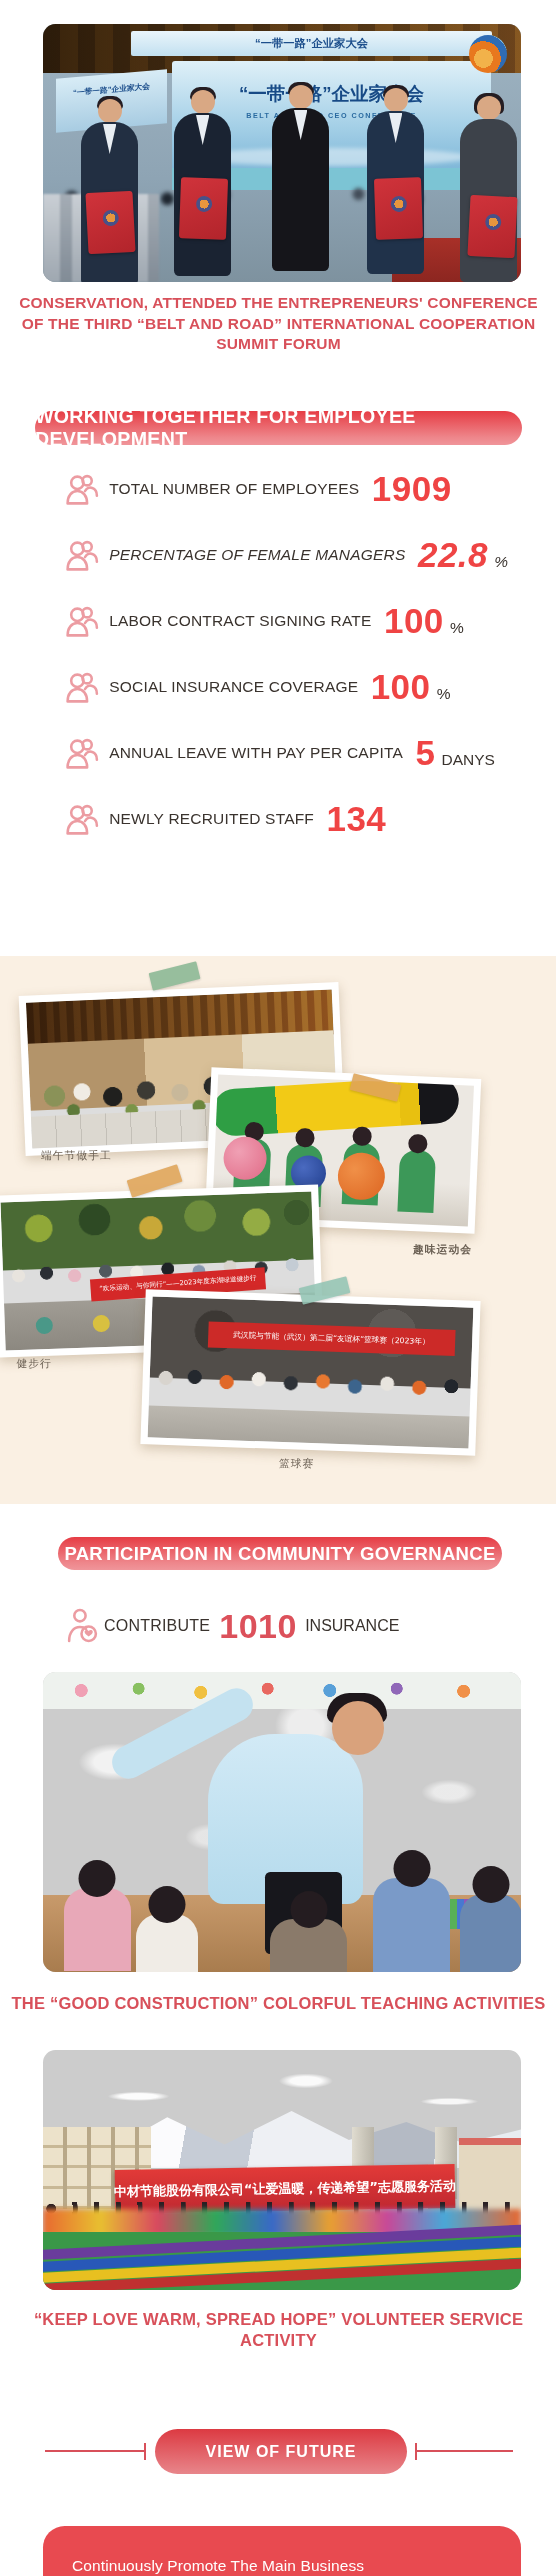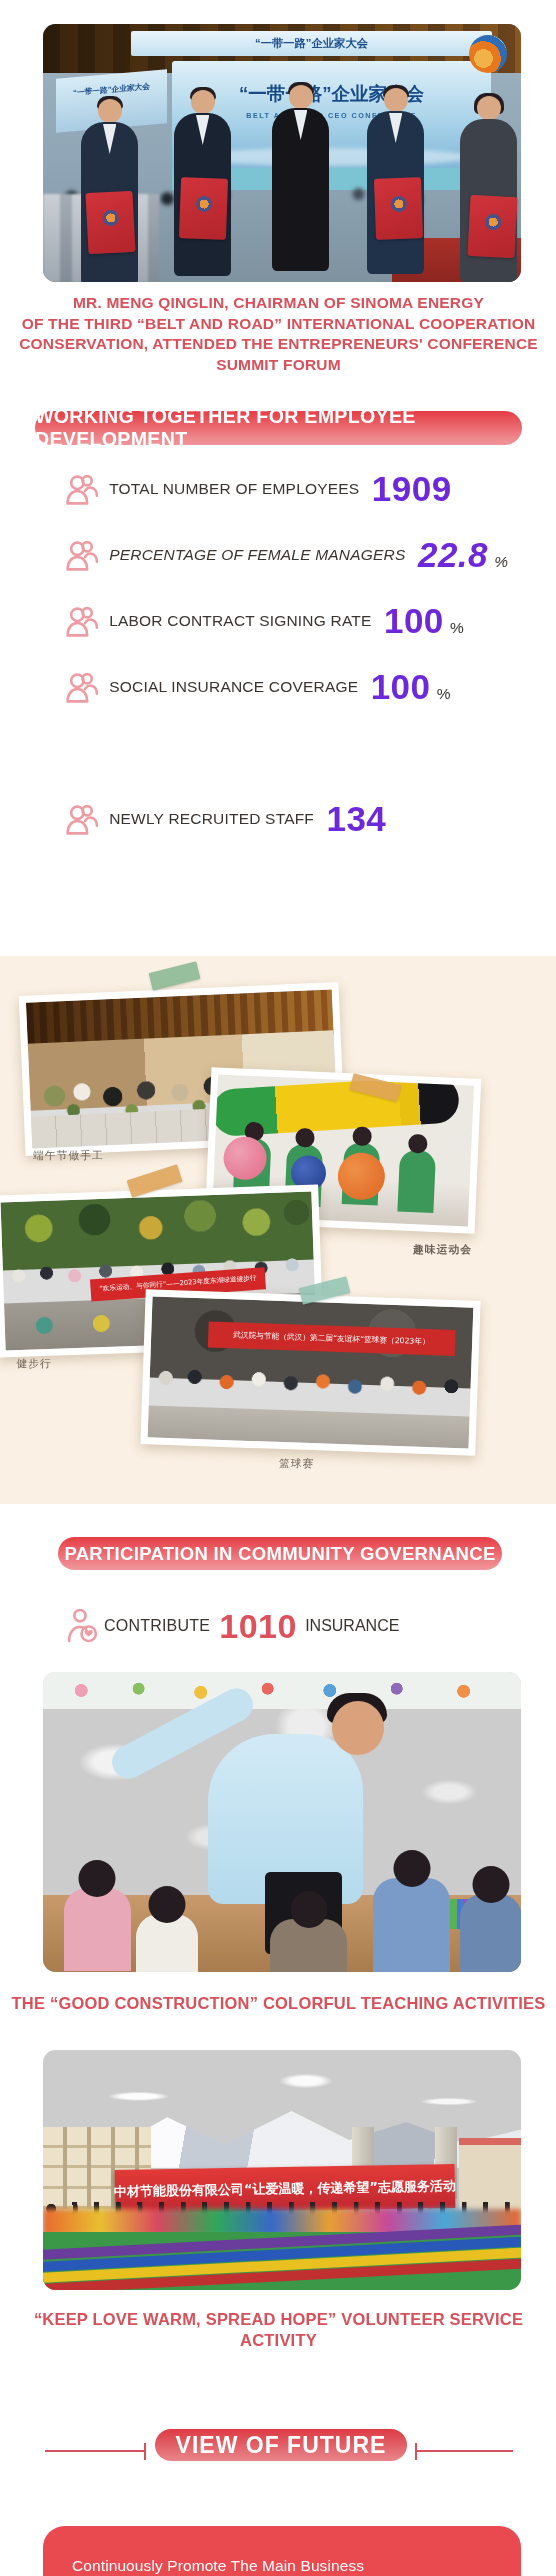--- a/index.html
+++ b/index.html
@@ -59,21 +59,21 @@
   
   .banner-pill{position:absolute;border-radius:20.6px;display:flex;align-items:center;justify-content:center;
     background:linear-gradient(180deg,#e63c44 0%,#ee868b 78%,#f0959a 100%);
     color:#ffffff;font-weight:bold;letter-spacing:0.3px;}
 
   
   .stat-row{position:absolute;left:64px;height:66px;display:flex;align-items:center;}
   .stat-icon{width:37px;height:33px;flex:0 0 auto;}
   .stat-label{margin-left:8.2px;font-size:15.5px;color:#3a332e;letter-spacing:0.2px;white-space:nowrap;text-align:center;}
   .stat-num{display:inline-flex;align-items:baseline;margin-left:12.4px;}
-  .stat-value{font-size:35px;font-weight:bold;color:#6d28d9;letter-spacing:0.5px;}
+  .stat-value{font-size:35px;font-weight:bold;color:#ef4444;letter-spacing:0.5px;}
   .stat-unit{font-size:15.5px;color:#3a332e;margin-left:6.2px;}
 
   
   #cream{position:absolute;left:0;top:956px;width:557px;height:548px;background:#faf0e3;}
   .polaroid{position:absolute;background:#ffffff;box-shadow:0 4.1px 11.3px rgba(120,90,50,.28);padding:6.7px;box-sizing:border-box;}
   .pimg{width:100%;height:100%;position:relative;overflow:hidden;background:#ddd;}
   .tape{position:absolute;opacity:.88;box-shadow:0 1px 2.6px rgba(0,0,0,.18);border-radius:1px;}
   .pcap{position:absolute;font-size:10.8px;color:#6b6054;letter-spacing:1px;font-family:"DejaVu Sans",sans-serif;}
 
   
@@ -198,22 +198,22 @@
   .scV-kids{position:absolute;left:0;top:159px;width:100%;height:27px;filter:blur(2.6px);
     background:linear-gradient(90deg,#e86830,#e8c030 12%,#d84860 24%,#30a858 36%,#3868c8 48%,#e8a030 60%,#c84898 72%,#48a8d8 84%,#e86830 100%);}
   .scV-heads{position:absolute;left:0;top:152px;width:100%;height:13.4px;
     background:repeating-radial-gradient(circle at 8.2px 6.7px,#2a2024 0 4.6px,transparent 5.2px 21.6px);}
   .scV-turf{position:absolute;left:0;bottom:0;width:100%;height:58px;background:#3a9848;}
   .scV-stripe{position:absolute;left:-15.5px;width:515px;height:10.3px;transform:rotate(-3deg);}
 
   
   .fut-line{position:absolute;height:1.5px;background:#d8505a;top:2450px;}
   .fut-tick{position:absolute;width:1.5px;height:16.5px;background:#d8505a;top:2443px;}
-  #future-btn{position:absolute;left:155px;top:2429px;width:252px;height:32px;border-radius:23px;border:none;cursor:pointer;
-    background:linear-gradient(180deg,#dc3a42 0%,#e8868b 100%);color:#fff;font-weight:bold;font-size:23px;letter-spacing:1px;
+  #future-btn{position:absolute;left:155px;top:2429px;width:252px;height:45px;border-radius:23px;border:none;cursor:pointer;
+    background:linear-gradient(180deg,#dc3a42 0%,#e8868b 100%);color:#fff;font-weight:bold;font-size:16px;letter-spacing:1px;
     font-family:"Liberation Sans","DejaVu Sans",sans-serif;}
   #future-box{position:absolute;left:43px;top:2526px;width:478px;height:212px;border-radius:21.6px;background:#e84a50;
     box-sizing:border-box;padding:27px 20.6px 0 29px;}
   #future-box div{color:#ffffff;font-size:15.5px;line-height:26px;letter-spacing:0.1px;}
 </style>
 </head>
 <body>
 
 <div id="page">
 
@@ -264,23 +264,22 @@
     </div>
     <div class="person" style="left:407px;top:72px;">
       <div class="hair" style="width:30px;height:20.6px;left:24px;"></div>
         <div class="head"></div>
       <div class="body" style="background:#3d424a;"></div>
       <div class="folder" style="left:18.5px;top:100px;transform:rotate(3deg);"></div>
     </div>
   </div>
 
   <div class="red-caption" style="top:293px;">
-    <div>MR. MENG QINGLIN, CHAIRMAN OF SINOMA ENERGY</div>
+    <div>CONSERVATION, ATTENDED THE ENTREPRENEURS' CONFERENCE</div>
     <div>OF THE THIRD “BELT AND ROAD” INTERNATIONAL COOPERATION</div>
-    <div>CONSERVATION, ATTENDED THE ENTREPRENEURS' CONFERENCE</div>
     <div>SUMMIT FORUM</div>
   </div>
 
   <div class="banner-pill" style="left:35px;top:411px;width:487px;height:34px;font-size:19.6px;">
     <span>WORKING TOGETHER FOR EMPLOYEE DEVELOPMENT</span>
   </div>
 
   <div class="stat-row" style="top:456px;">
     <svg class="stat-icon" viewBox="0 0 72 64" fill="none" stroke="#ec9ca2" stroke-width="5" stroke-linecap="round" stroke-linejoin="round">
       <circle cx="45" cy="15" r="9"></circle>
@@ -324,20 +323,33 @@
     <svg class="stat-icon" viewBox="0 0 72 64" fill="none" stroke="#ec9ca2" stroke-width="5" stroke-linecap="round" stroke-linejoin="round">
       <circle cx="45" cy="15" r="9"></circle>
         <path d="M41 35c3-6 9-8 14-6 6 2 9 8 9 15"></path>
       <circle cx="26" cy="19" r="12"></circle>
         <path d="M7 59c0-15 8-24 19-24s19 9 19 24z"></path>
     </svg>
     <span class="stat-label">SOCIAL INSURANCE COVERAGE</span>
     <span class="stat-num">
         <span class="stat-value">100</span>
     <span class="stat-unit">%</span>
+      </span>
+  </div>
+  <div class="stat-row" style="top:720px;">
+    <svg class="stat-icon" viewBox="0 0 72 64" fill="none" stroke="#ec9ca2" stroke-width="5" stroke-linecap="round" stroke-linejoin="round">
+      <circle cx="45" cy="15" r="9"></circle>
+        <path d="M41 35c3-6 9-8 14-6 6 2 9 8 9 15"></path>
+      <circle cx="26" cy="19" r="12"></circle>
+        <path d="M7 59c0-15 8-24 19-24s19 9 19 24z"></path>
+    </svg>
+    <span class="stat-label">ANNUAL LEAVE WITH PAY PER CAPITA</span>
+    <span class="stat-num">
+        <span class="stat-value">5</span>
+    <span class="stat-unit">DANYS</span>
       </span>
   </div>
   <div class="stat-row" style="top:786px;">
     <svg class="stat-icon" viewBox="0 0 72 64" fill="none" stroke="#ec9ca2" stroke-width="5" stroke-linecap="round" stroke-linejoin="round">
       <circle cx="45" cy="15" r="9"></circle>
         <path d="M41 35c3-6 9-8 14-6 6 2 9 8 9 15"></path>
       <circle cx="26" cy="19" r="12"></circle>
         <path d="M7 59c0-15 8-24 19-24s19 9 19 24z"></path>
     </svg>
     <span class="stat-label">NEWLY RECRUITED STAFF</span>
@@ -351,21 +363,21 @@
 
     <div class="polaroid" style="left:22px;top:33px;width:320px;height:160px;transform:rotate(-2.5deg);">
       <div class="pimg">
         <div class="scA-ceil"></div>
           <div class="scA-wall"></div>
           <div class="scA-crowd"></div>
           <div class="scA-floor"></div>
       </div>
     </div>
     <div class="tape" style="left:150px;top:11.3px;width:49px;height:17.5px;background:#8ab894;transform:rotate(-14deg);"></div>
-    <div class="pcap" style="left:33px;top:193px;">端午节做手工</div>
+    <div class="pcap" style="left:41px;top:193px;">端午节做手工</div>
 
     <div class="polaroid" style="left:208px;top:117px;width:270px;height:155px;transform:rotate(2.5deg);">
       <div class="pimg scB">
         <div class="scB-tube"></div>
         <div class="scB-p" style="left:20.6px;top:62px;"></div>
         <div class="scB-p" style="left:72px;top:66px;"></div>
         <div class="scB-p" style="left:129px;top:62px;"></div>
         <div class="scB-p" style="left:185px;top:67px;"></div>
         <div class="scB-ball1"></div>
           <div class="scB-ball2"></div>

